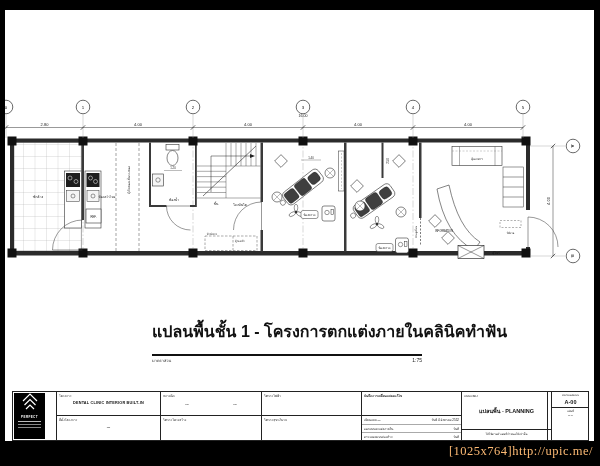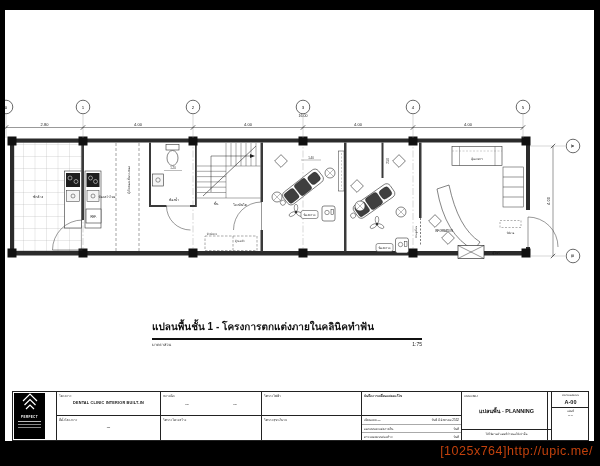--- a/index.html
+++ b/index.html
@@ -7,22 +7,22 @@
        font-family:"Liberation Sans",sans-serif;}
   .sheet{position:absolute;left:5px;top:10px;width:589px;height:431px;background:#fff;}
   svg{font-family:"Liberation Sans",sans-serif;}
   svg text{fill:#111;}
   .t26{font-size:2.6px;} .t28{font-size:2.8px;} .t3{font-size:3px;}
   .t32{font-size:3.2px;} .t34{font-size:3.4px;} .t36{font-size:3.6px;}
   .t4{font-size:4px;} .t44{font-size:4.4px;}
   .dim{fill:#222;}
   
   .plan-title{position:absolute;left:147px;top:309px;width:270px;}
-  .pt-text{font-size:10px;font-weight:bold;color:#111;white-space:nowrap;
-           border-bottom:2px solid #111;padding-bottom:4px;}
+  .pt-text{font-size:16px;font-weight:bold;color:#111;white-space:nowrap;
+           border-bottom:2px solid #111;padding-bottom:10px;}
   .pt-sub{display:flex;justify-content:space-between;margin-top:1px;color:#222;}
   .pt-scale{font-size:4px;} .pt-scaleval{font-size:5px;}
   
   .tb{position:absolute;left:7px;top:381px;width:577px;height:50px;border:1px solid #222;
       background:#fff;color:#111;box-sizing:border-box;}
   .cell{position:absolute;top:0;bottom:0;border-left:1px solid #222;box-sizing:border-box;}
   .half{position:absolute;left:0;right:0;height:24px;box-sizing:border-box;padding:1px 2px;}
   .half.top{top:0;border-bottom:1px solid #222;}
   .half.bot{top:24px;}
   .hdr{font-size:3.2px;color:#111;display:block;}
@@ -40,22 +40,22 @@
   .c6num{font-size:5.5px;font-weight:bold;margin:2px 0;}
   .c6div{border-top:1px solid #222;margin:2px 0 1px;}
   .dline{position:absolute;top:0;bottom:0;left:534px;width:2px;border-left:1px solid #222;}
   
   .logo{position:absolute;left:1px;top:1px;width:31px;height:46px;background:#000;
         text-align:center;overflow:hidden;}
   .logo-name{color:#fff;font-size:3px;font-weight:bold;letter-spacing:.4px;margin-top:1px;}
   .logo-bar{height:1.5px;background:#bbb;margin:1.5px 4px 0;}
   .logo-bar.b2{background:#888;}
   
-  .wm{position:absolute;right:7px;top:444px;color:#c2410c;font-size:12.5px;
-      font-family:Liberation Sans, sans-serif;letter-spacing:.5px;}
+  .wm{position:absolute;right:7px;top:444px;color:#fdba74;font-size:12.5px;
+      font-family:Liberation Serif, serif;letter-spacing:.5px;}
 </style>
 </head>
 <body>
 
 <div class="sheet">
 
   <svg width="589" height="431" viewBox="5 10 589 431">
     <defs>
       <pattern id="tile" width="11.5" height="12" patternUnits="userSpaceOnUse">
         <path d="M11.5 0 H0 V12" fill="none" stroke="#9a9a9a" stroke-width="0.4"></path>

